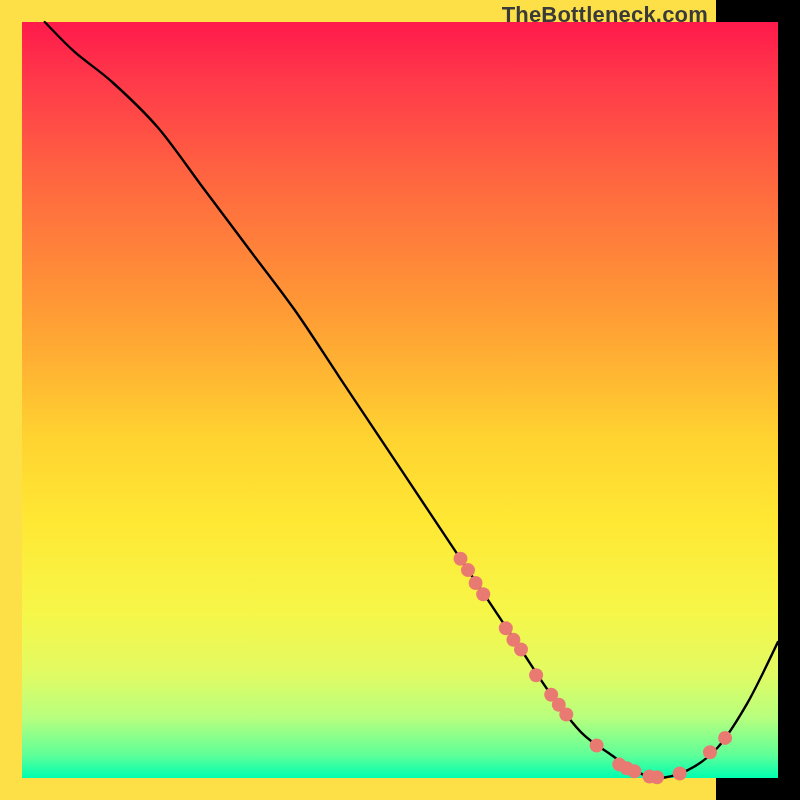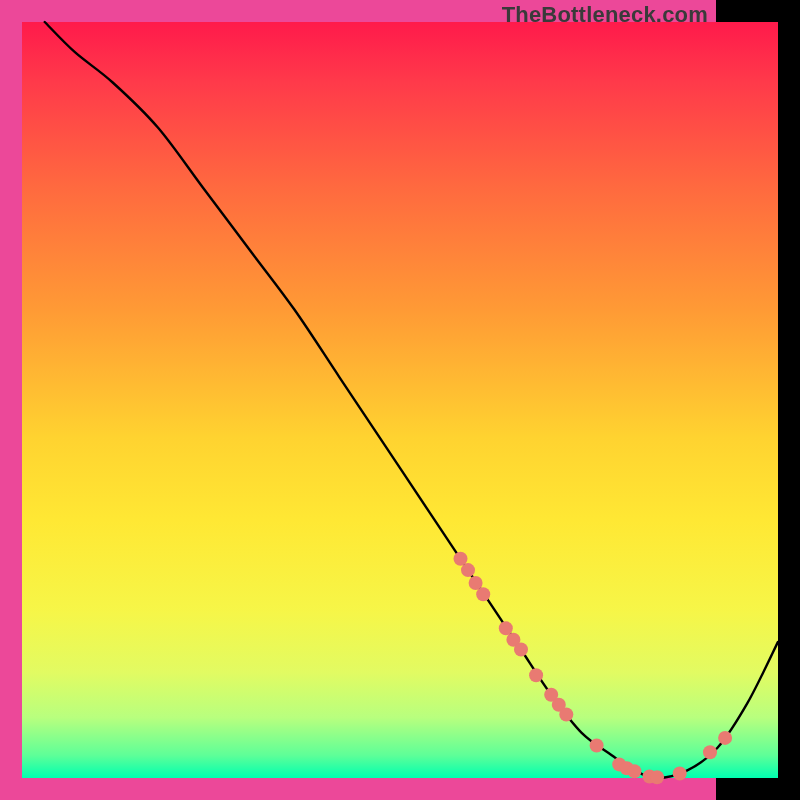--- a/index.html
+++ b/index.html
@@ -10,21 +10,21 @@
   background: #000;
   overflow: hidden;
   font-family: Arial, Helvetica, sans-serif;
 }
 .frame {
   position: absolute;
   left: 0;
   top: 0;
   width: 716px;
   height: 800px;
-  background: #ec4899;
+  background: #fde047;
   text-decoration: underline;
 }
 .plot {
   position: absolute;
   left: 22px;
   top: 22px;
   width: 756px;
   height: 756px;
   background: linear-gradient(
     to bottom,

